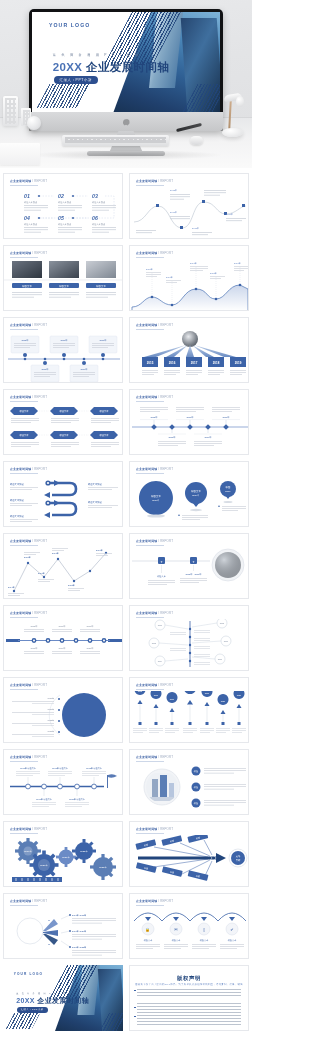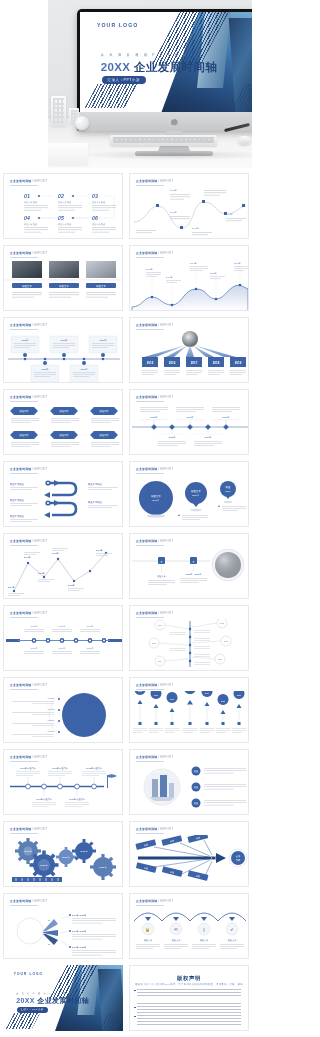--- a/index.html
+++ b/index.html
@@ -4,21 +4,21 @@
 <style>
   * { box-sizing: border-box; margin:0; padding:0; }
   html,body { width:252px; height:1037px; }
   body {
     font-family: "Liberation Sans", sans-serif;
     background:#ffffff;
     width:252px; height:1037px;
     overflow:hidden;
     position:relative;
   }
-  .page { width:252px; height:1037px; position:relative; background:#fff;padding-left:48px; }
+  .page { width:252px; height:1037px; position:relative; background:#fff; }
 
   
   .hero {
     position:relative; width:252px; height:168px;
     background:linear-gradient(170deg,#e9eaec 0%,#e3e4e6 45%,#dedfe1 100%);
     overflow:hidden;
   }
   .desk-surface{
     position:absolute; left:0; right:0; top:118px; height:50px;
     background:linear-gradient(180deg,#e7e8ea 0%,#f2f2f3 40%,#fafafa 100%);

